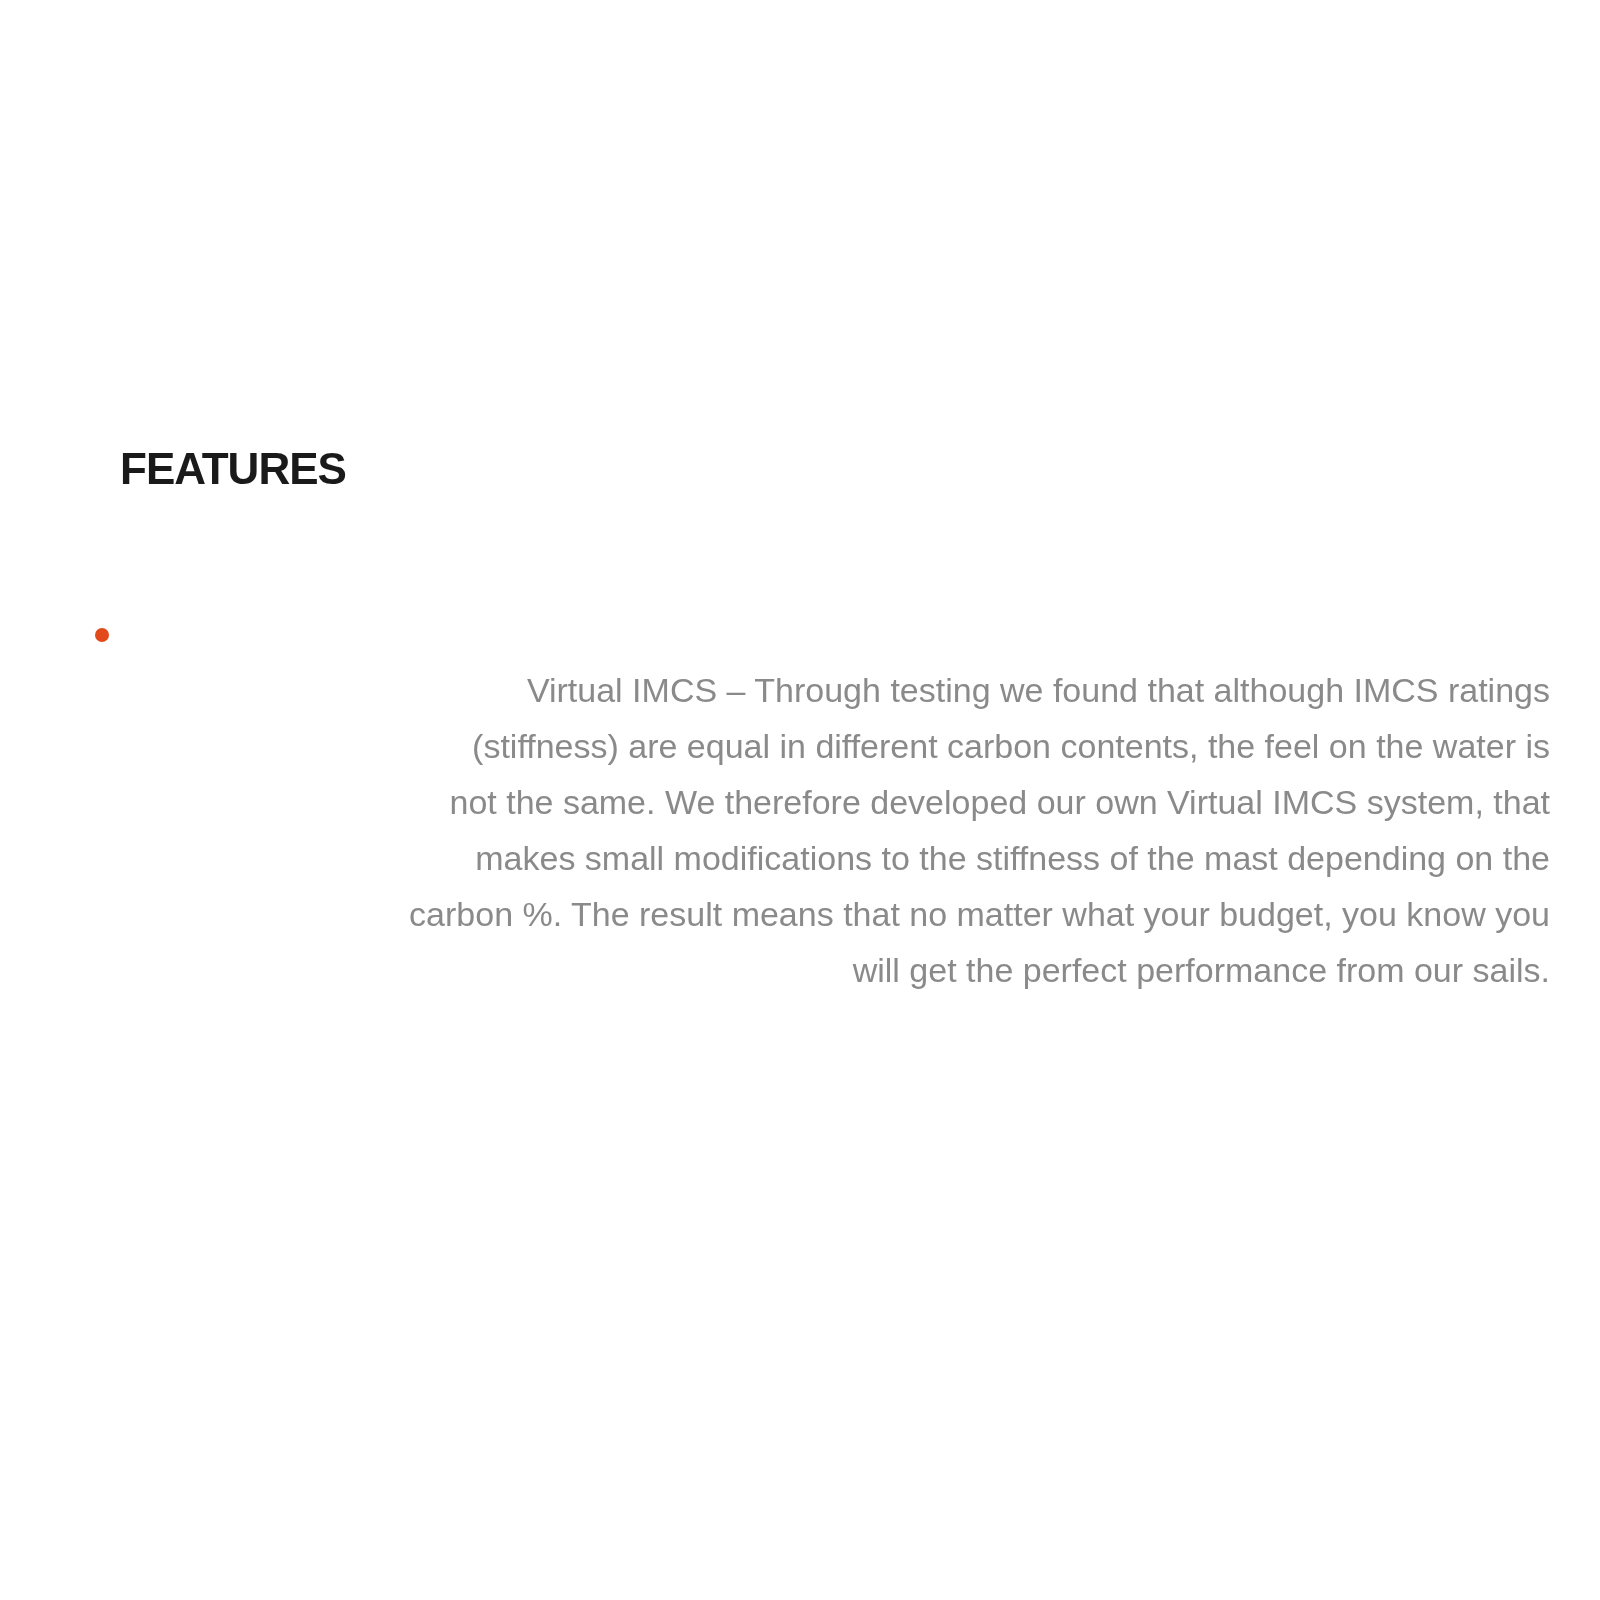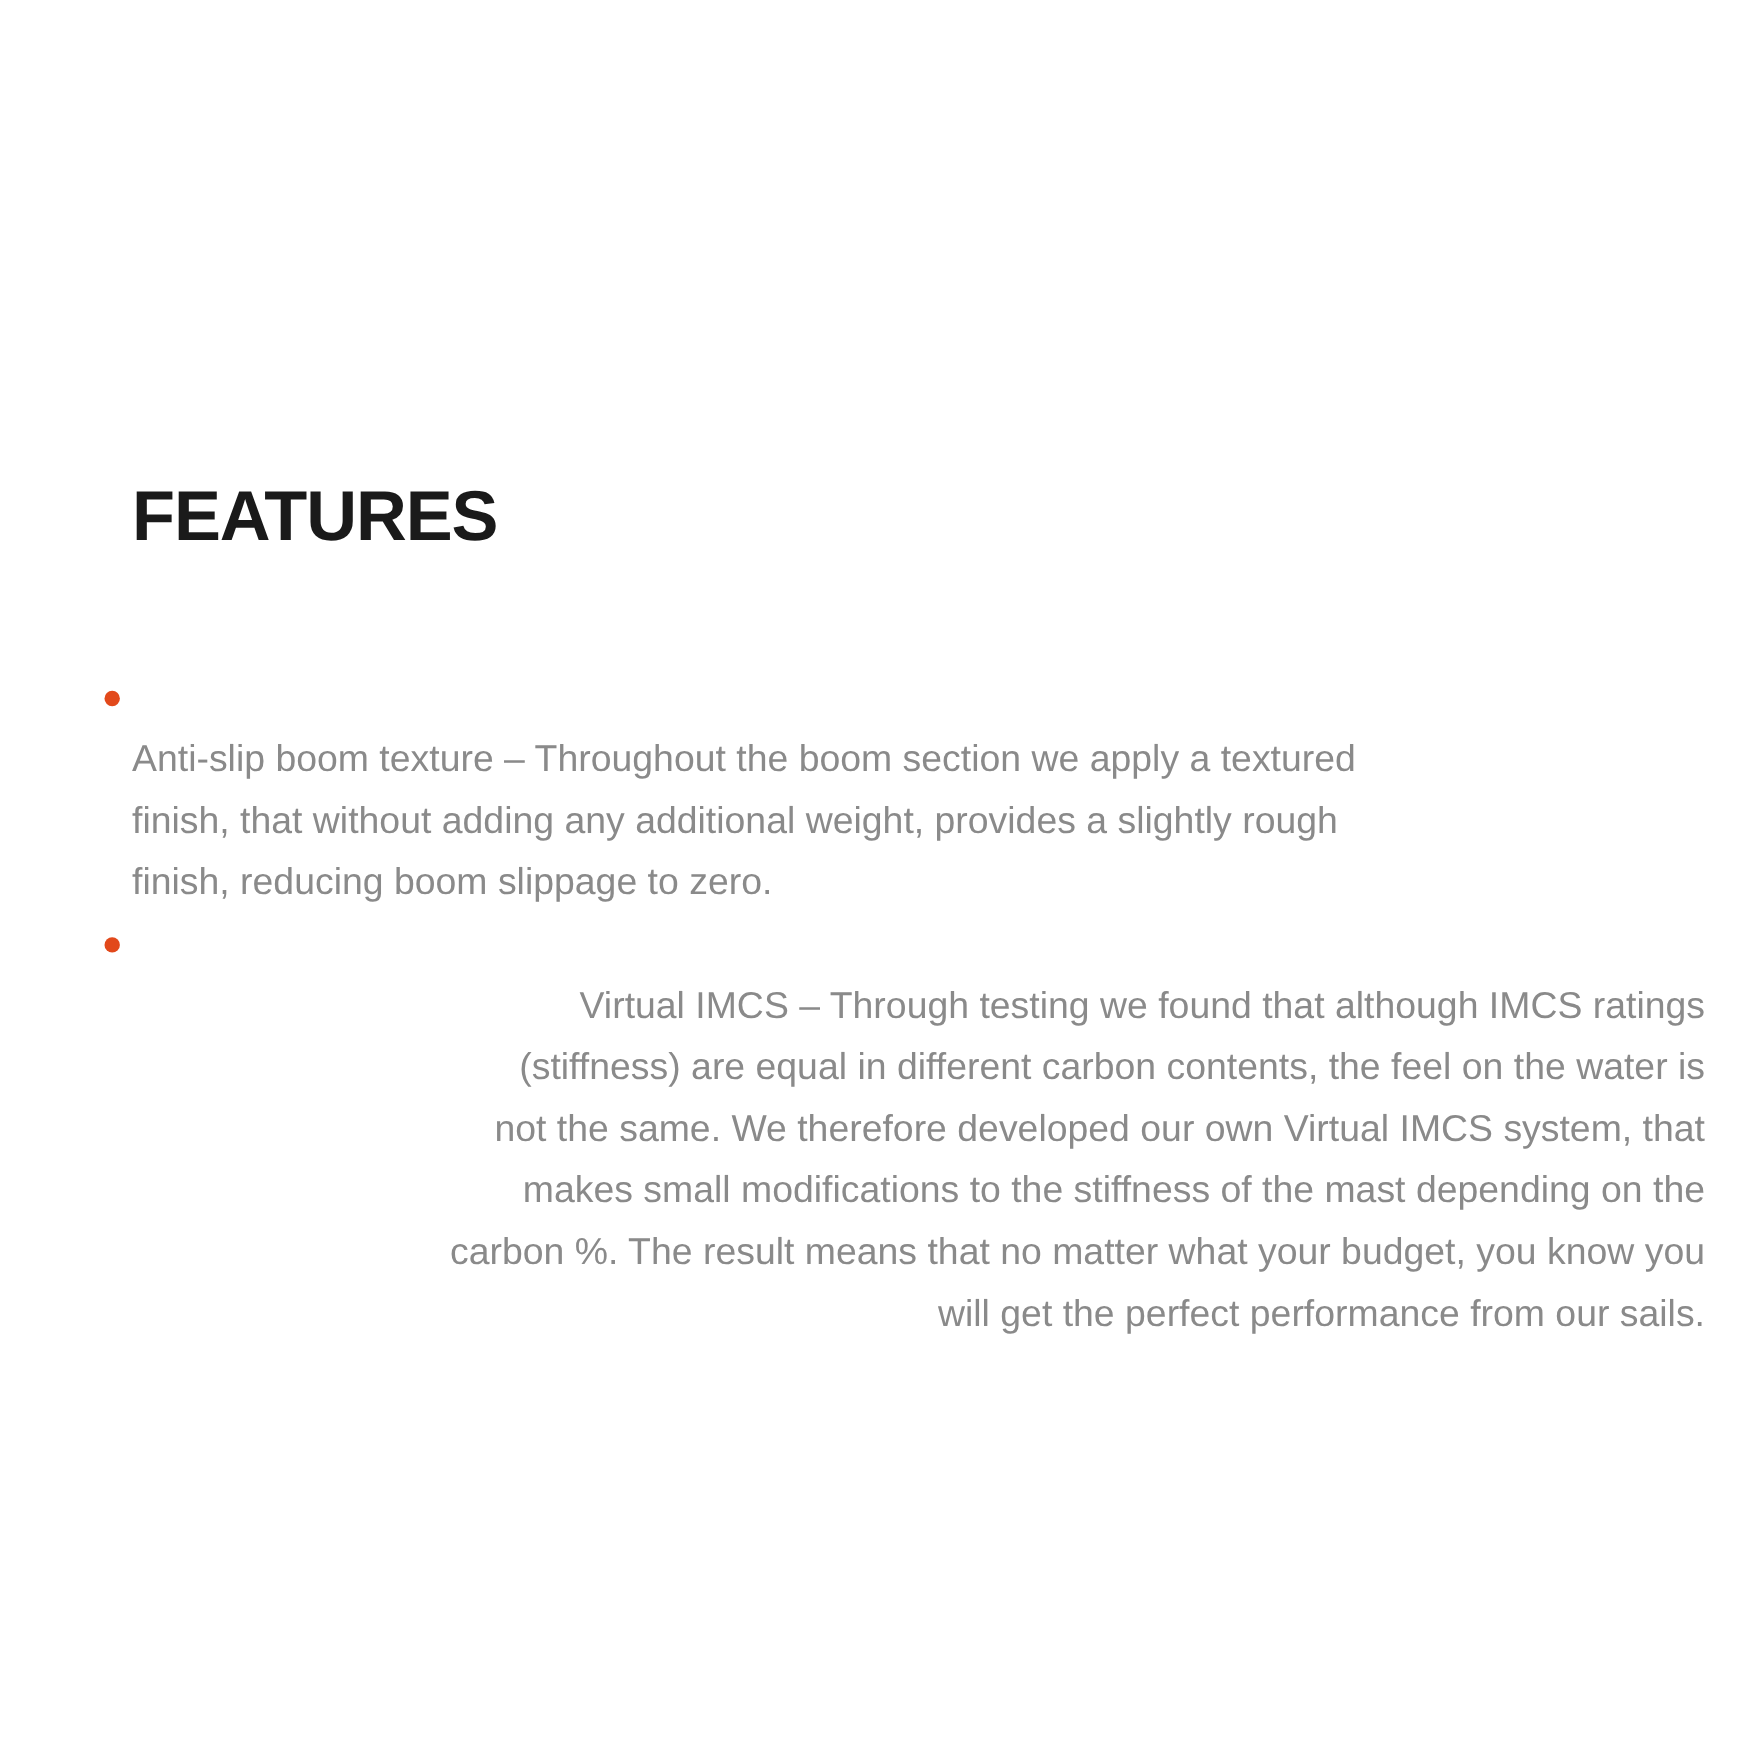--- a/index.html
+++ b/index.html
@@ -12,21 +12,21 @@
     height: 1600px;
     position: relative;
     font-family: "Liberation Sans", "DejaVu Sans", sans-serif;
     overflow: hidden;
   }
   .section-title {
     position: absolute;
     left: 120px;
     top: 441px;
     margin: 0;
-    font-size: 64px;
+    font-size: 44px;
     line-height: 56px;
     font-weight: 700;
     letter-spacing: -1px;
     color: #1a1a1a;
   }
   .features-list {
     position: absolute;
     left: 120px;
     top: 606px;
     width: 1430px;
@@ -54,25 +54,20 @@
     background: #e2491b;
     display: block;
   }
 </style>
 </head>
 <body style="background: rgb(255, 255, 255);">
 
 <h2 class="section-title" style="color: rgb(26, 26, 26);">FEATURES</h2>
 
 <ul class="features-list">
-  <li class="feature-item" style="color: rgb(138, 138, 138);">
-    <span class="bullet-dot" style="background: rgb(226, 73, 27);"></span><span>Anti-slip boom texture – Throughout the boom section we apply a textured
-finish, that without adding any additional weight, provides a slightly rough
-finish, reducing boom slippage to zero.</span>
-  </li>
   <li class="feature-item" style="color: rgb(138, 138, 138); text-align: right;">
     <span class="bullet-dot" style="background: rgb(226, 73, 27);"></span><span>Virtual IMCS – Through testing we found that although IMCS ratings
 (stiffness) are equal in different carbon contents, the feel on the water is
 not the same. We therefore developed our own Virtual IMCS system, that
 makes small modifications to the stiffness of the mast depending on the
 carbon %. The result means that no matter what your budget, you know you
 will get the perfect performance from our sails.</span>
   </li>
 </ul>
 

